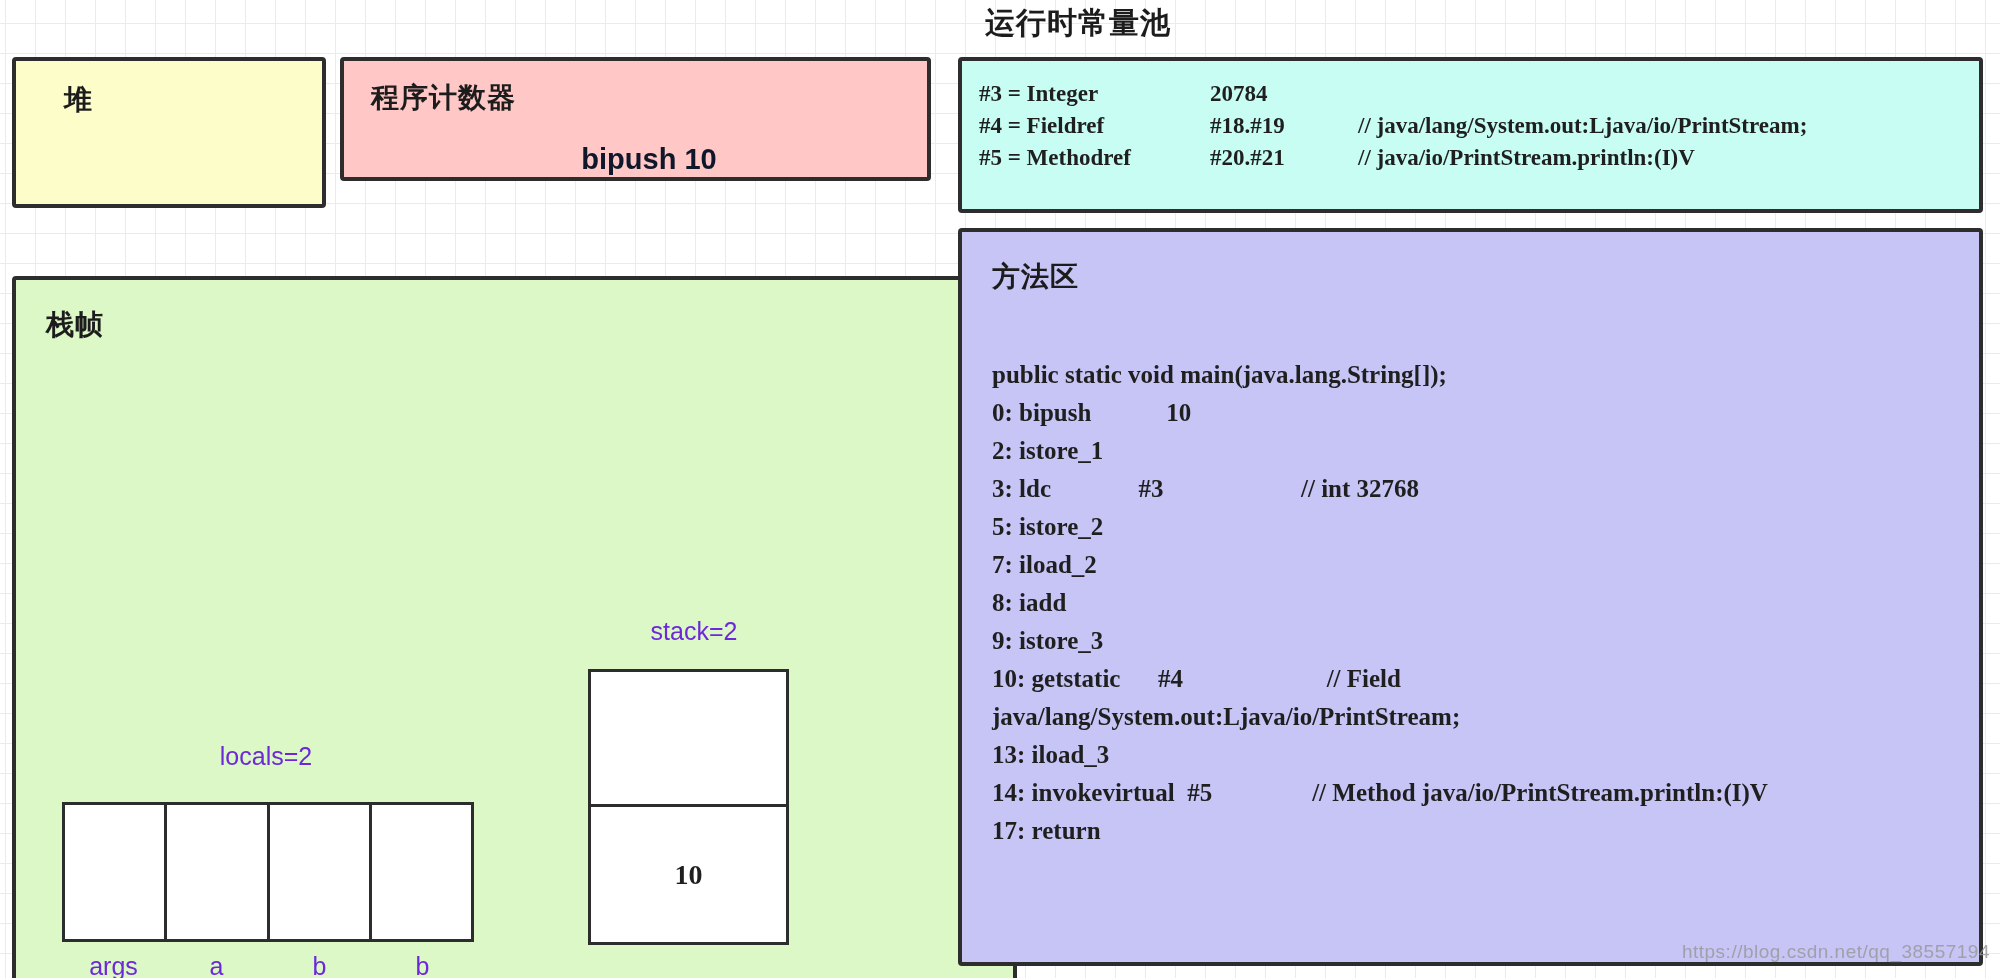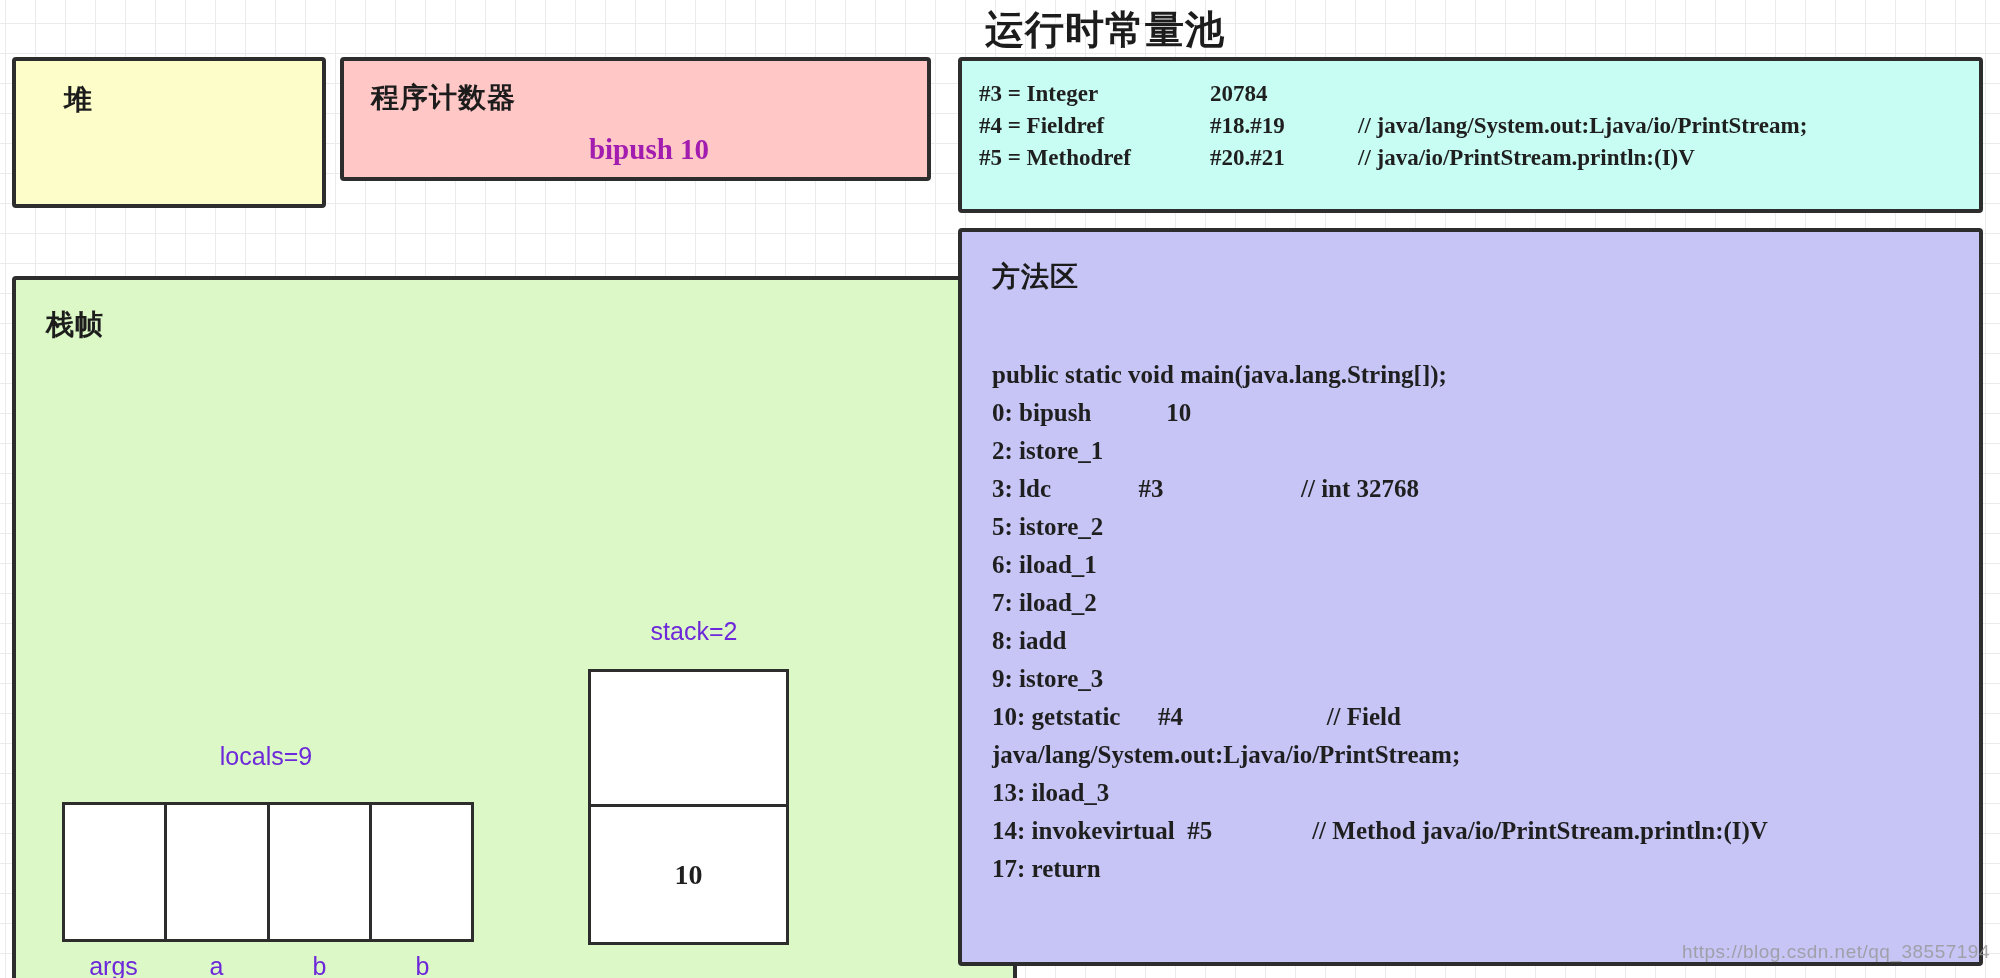--- a/index.html
+++ b/index.html
@@ -12,37 +12,37 @@
     position:relative; width:2000px; height:978px; overflow:hidden;
     background-color:#ffffff;
     background-image:
       linear-gradient(to right, var(--grid) 1px, transparent 1px),
       linear-gradient(to bottom, var(--grid) 1px, transparent 1px);
     background-size:30px 30px;
     background-position:5px 23px;
   }
   .diagram-title{
     position:absolute; left:985px; top:3px;
-    font-size:39px; font-weight:bold; color:#1c1c1c; letter-spacing:1px;
+    font-size:30px; font-weight:bold; color:#1c1c1c; letter-spacing:1px;
   }
   .box{
     position:absolute; box-sizing:border-box;
     border:4px solid var(--stroke); border-radius:4px;
   }
   .zone-label{
     font-size:28px; font-weight:bold; color:#1c1c1c; letter-spacing:1px;
   }
   
   .heap{ left:12px; top:57px; width:314px; height:151px; background:var(--heap-fill); padding:20px 0 0 48px;}
   
   .pc{ left:340px; top:57px; width:591px; height:124px; background:var(--pc-fill); padding:18px 0 0 27px;}
   .pc-value{
-    margin-top:16px; text-align:center;
-    font-family:Liberation Serif, serif;
-    font-size:29px; font-weight:bold; color:#a21caf;
+    margin-top:26px; text-align:center;
+    font-family:Liberation Sans, sans-serif;
+    font-size:29px; font-weight:bold; color:#0f172a;
   }
   
   .pool{ left:958px; top:57px; width:1025px; height:156px; background:var(--pool-fill); padding:17px 8px 0 17px;}
   .pool-row{
     display:flex; line-height:32px;
     font-family:"Liberation Serif","DejaVu Serif",serif;
     font-size:23px; font-weight:bold; color:#1f1f1f; white-space:pre;
   }
   .pool-name{ width:231px; }
   .pool-ref{ width:148px; }
@@ -115,21 +115,21 @@
     <div class="pool-row">
       <span class="pool-name">#5 = Methodref</span>
       <span class="pool-ref">#20.#21</span>
       <span class="pool-comment">// java/io/PrintStream.println:(I)V</span>
     </div>
   </div>
 
   <div class="box frame">
     <div class="zone-label">栈帧</div>
 
-    <div class="small-label locals-label">locals=9</div>
+    <div class="small-label locals-label">locals=2</div>
     <div class="locals-row">
       <div class="local-cell"></div>
       <div class="local-cell"></div>
       <div class="local-cell"></div>
       <div class="local-cell"></div>
     </div>
     <div class="small-label names-row">
       <span>args</span>
       <span>a</span>
       <span>b</span>
@@ -150,21 +150,20 @@
   </div>
 
   <div class="box method">
     <div class="zone-label">方法区</div>
     <div class="bytecode">
       <div class="code-line">public static void main(java.lang.String[]);</div>
       <div class="code-line">0: bipush            10</div>
       <div class="code-line">2: istore_1</div>
       <div class="code-line">3: ldc              #3                      // int 32768</div>
       <div class="code-line">5: istore_2</div>
-      <div class="code-line">6: iload_1</div>
       <div class="code-line">7: iload_2</div>
       <div class="code-line">8: iadd</div>
       <div class="code-line">9: istore_3</div>
       <div class="code-line">10: getstatic      #4                       // Field</div>
       <div class="code-line">java/lang/System.out:Ljava/io/PrintStream;</div>
       <div class="code-line">13: iload_3</div>
       <div class="code-line">14: invokevirtual  #5                // Method java/io/PrintStream.println:(I)V</div>
       <div class="code-line">17: return</div>
     </div>
   </div>

